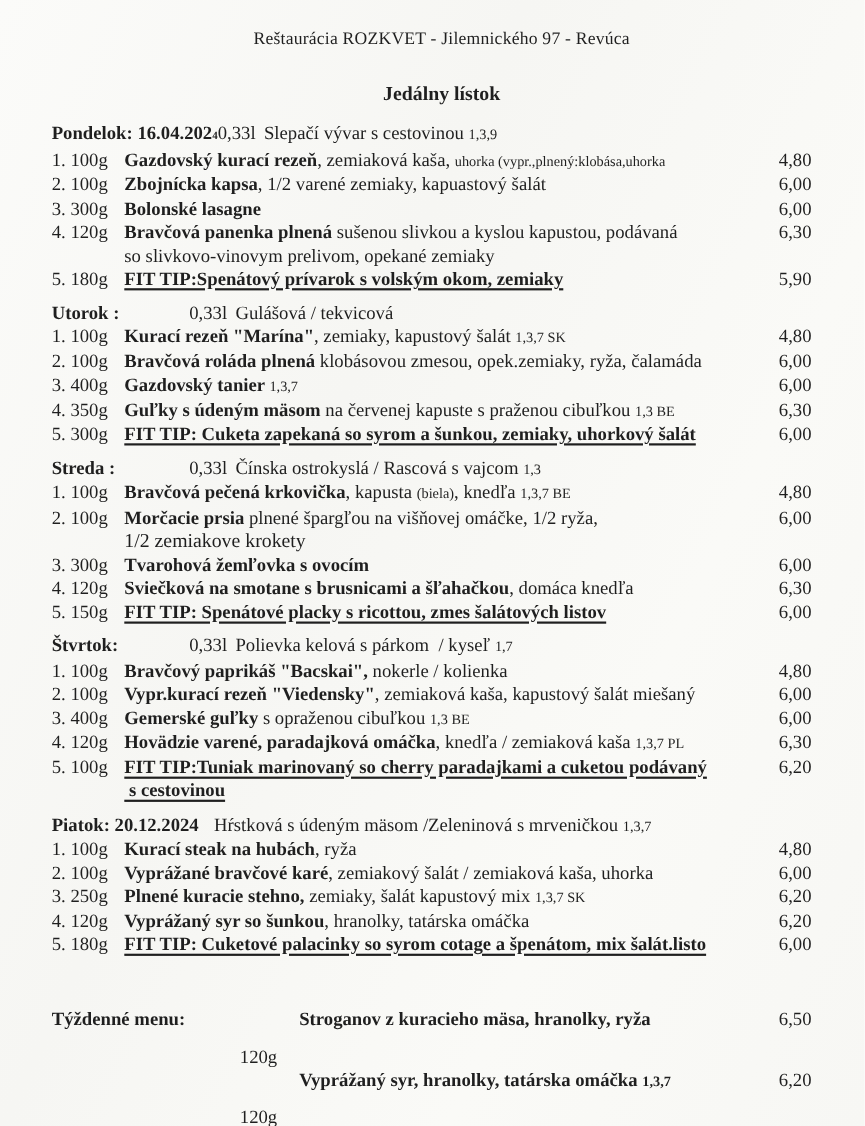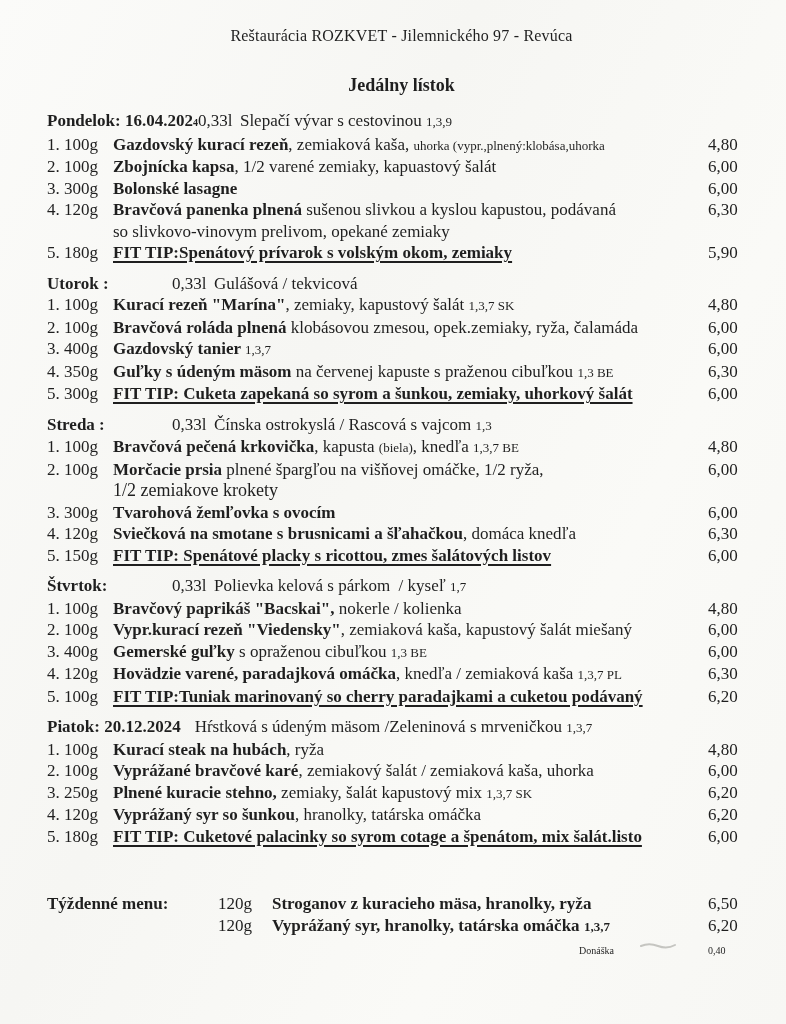--- a/index.html
+++ b/index.html
@@ -28,21 +28,21 @@
   .p-n{}
   .p-n2{font-size:18px;}
   .p-b{font-weight:bold;}
   .p-sm{font-size:13px;}
   .p-bsm{font-weight:bold;font-size:13px;}
   .p-bu{font-weight:bold;text-decoration:underline;text-decoration-thickness:1.7px;text-underline-offset:3px;}
   .p-tiny{font-size:10px;}
   
   .weekly{margin-top:46px;}
   .wk-label{width:171px;flex-shrink:0;font-weight:bold;}
-  .wk-w{width:54px;flex-shrink:0;}
+  .wk-w{width:54px;flex-shrink:0;margin-top:34px;}
   .delivery{margin-top:3px;font-size:10px;line-height:22px;}
   .dl-spacer{flex:1;}
   .smudge{width:88px;flex-shrink:0;display:flex;align-items:center;justify-content:center;opacity:.75;}
 </style>
 </head>
 <body>
 
 <div class="page">
   <div class="title">Reštaurácia ROZKVET - Jilemnického 97 - Revúca</div>
   <div class="subtitle">Jedálny lístok</div>
@@ -190,20 +190,21 @@
           <span class="numw">4. 120g</span>
           <span class="desc">
             <div class="dline"><span class="p-b">Hovädzie varené, paradajková omáčka</span><span class="p-n">, knedľa / zemiaková kaša </span><span class="p-sm">1,3,7 PL</span></div>
           </span>
           <span class="price">6,30</span>
         </div>
         <div class="row">
           <span class="numw">5. 100g</span>
           <span class="desc">
             <div class="dline"><span class="p-bu">FIT TIP:Tuniak marinovaný so cherry paradajkami a cuketou podávaný</span></div>
+            <div class="dline"><span class="p-bu"> s cestovinou</span></div>
           </span>
           <span class="price">6,20</span>
         </div>
       </div>
       <div class="day">
         <div class="day-header no-portion"><span class="day-label"><span class="p-b">Piatok: 20.12.2024</span></span><span class="day-soup"><span class="p-n">Hŕstková s údeným mäsom /Zeleninová s mrveničkou </span><span class="p-sm">1,3,7</span></span></div>
         <div class="row">
           <span class="numw">1. 100g</span>
           <span class="desc">
             <div class="dline"><span class="p-b">Kurací steak na hubách</span><span class="p-n">, ryža</span></div>

